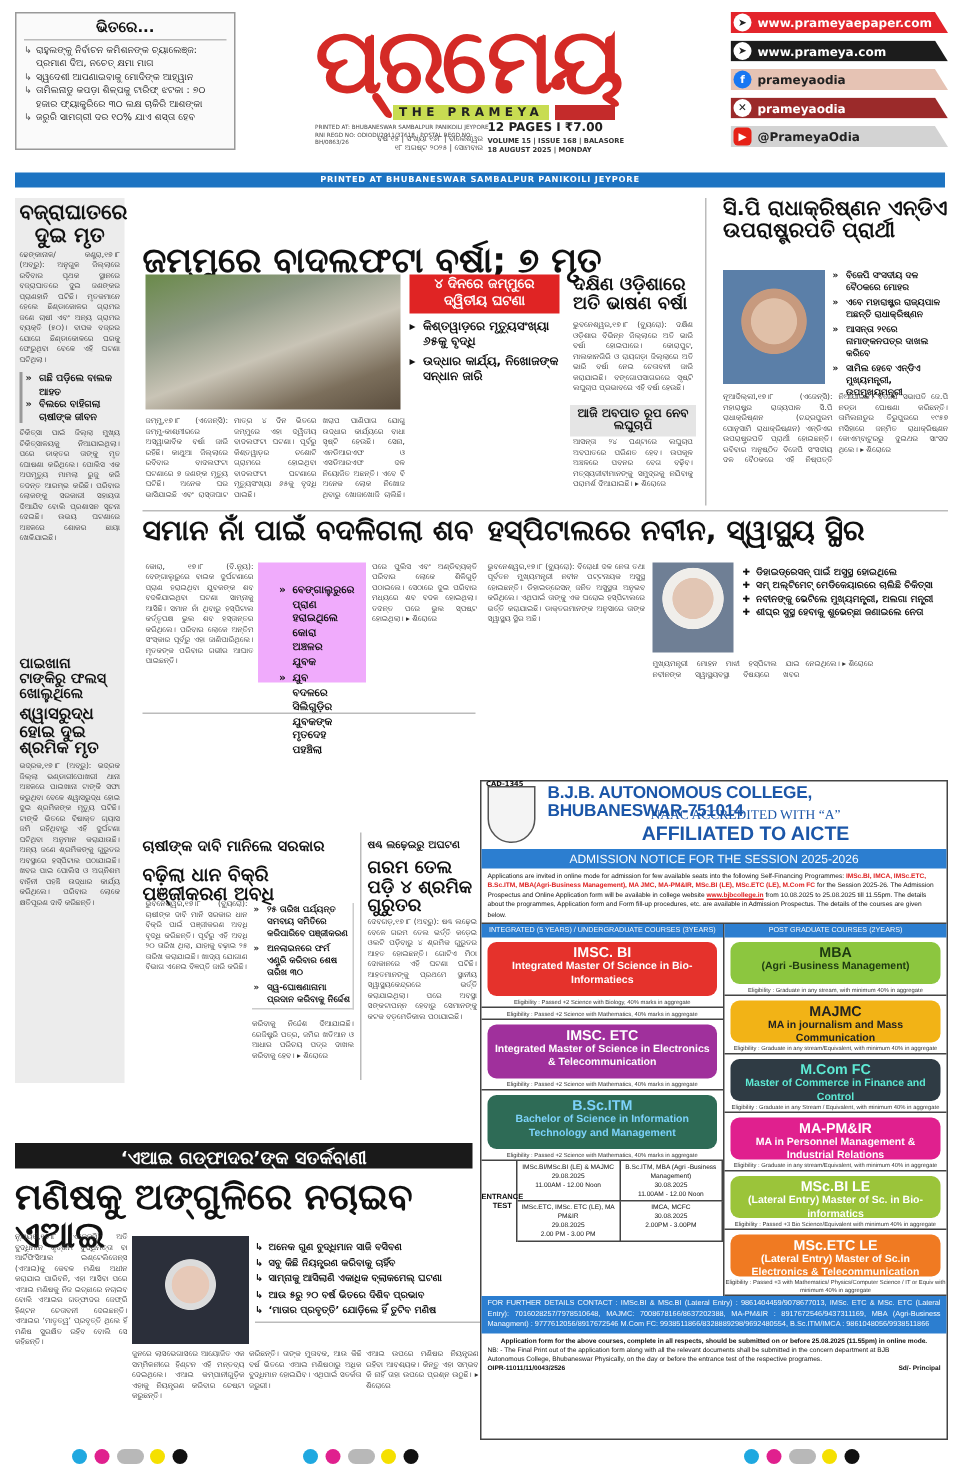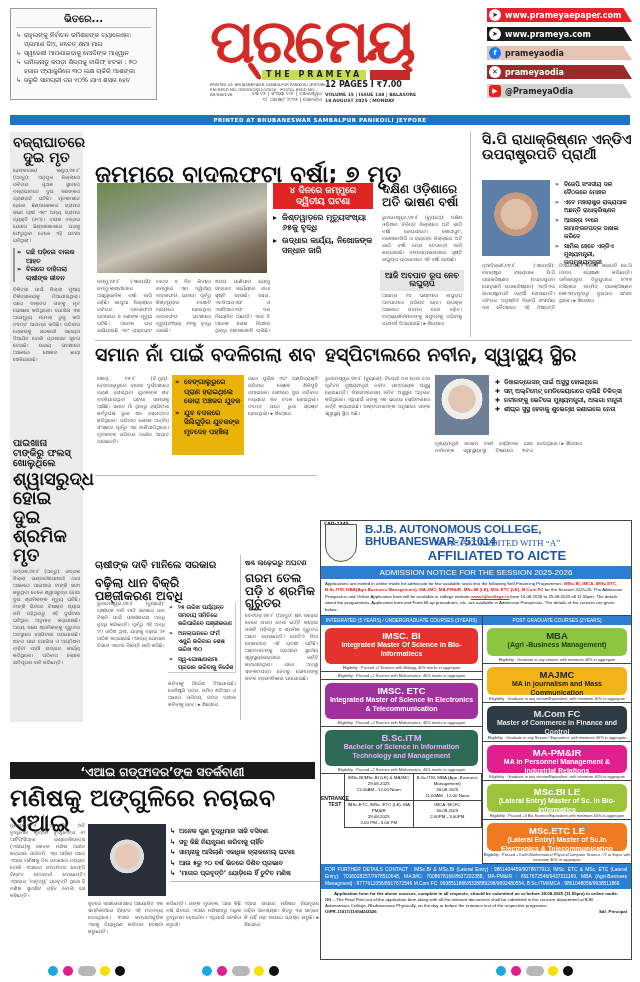--- a/index.html
+++ b/index.html
@@ -110,21 +110,21 @@
 
 <div class="abs grey-col" style="left:10px;top:132px;width:73px;height:590px;padding:3px;">
   <div class="hl" style="font-size:14px;margin-bottom:3px;text-align:center;">ବଜ୍ରାଘାତରେ ଦୁଇ ମୃତ</div>
   <div class="odia-body">ଢେଙ୍କାନାଳ/ କଣ୍ଟ୍ରା,୧୭।୮ (ଅବ୍ରୁ): ଅନୁଗୁଳ ଜିଲ୍ଲାରେ ରବିବାର ପୃଥକ ସ୍ଥାନରେ ବଜ୍ରାଘାତରେ ଦୁଇ ଜଣଙ୍କର ପ୍ରାଣହାନି ଘଟିଛି। ମୃତକମାନେ ହେଲେ ଛିଣ୍ଡାକୋଳର ଗ୍ରାମର ଜଣେ ଚାଷୀ ଏବଂ ଅନ୍ୟ ଗ୍ରାମର ବ୍ୟକ୍ତି (୫୦)। ବାପକ ବଜ୍ରର ଯୋଗେ ଛିଣ୍ଡାକୋଳରେ ଘରକୁ ଫେରୁଥିବା ବେଳେ ଏହି ଘଟଣା ଘଟିଥିଲା।</div>
   <div style="border-left:2px solid #999;margin:4px 0;padding-left:2px;">
     <div class="bul dbul" style="font-size:6.5px;line-height:8.5px;">ଗଛି ପଡ଼ିଲେ ବାଲକ ଆହତ</div>
     <div class="bul dbul" style="font-size:6.5px;line-height:8.5px;">ବିଲରେ ବାହିଗଲା ଚାଷୀଙ୍କ ଜୀବନ</div>
   </div>
   <div class="odia-body" style="height:148px;overflow:hidden;">ଚିକିତ୍ସା ପାଇଁ ଜିଲ୍ଲା ମୁଖ୍ୟ ଚିକିତ୍ସାଳୟକୁ ନିଆଯାଇଥିଲା। ପରେ ଡାକ୍ତର ତାଙ୍କୁ ମୃତ ଘୋଷଣା କରିଥିଲେ। ପୋଲିସ ଏକ ଅପମୃତ୍ୟୁ ମାମଲା ରୁଜୁ କରି ତଦନ୍ତ ଆରମ୍ଭ କରିଛି। ପରିବାର ଲୋକଙ୍କୁ ସରକାରୀ ସହାୟତା ଦିଆଯିବ ବୋଲି ପ୍ରଶାସନ ସୂଚନା ଦେଇଛି। ଉଭୟ ଘଟଣାରେ ଅଞ୍ଚଳରେ ଶୋକର ଛାୟା ଖେଳିଯାଇଛି।</div>
   <div class="hl" style="font-size:9.5px;margin-top:4px;">ପାଇଖାନା ଟାଙ୍କିରୁ ଫଲସ୍ ଖୋଲୁଥିଲେ</div>
-  <div class="hl" style="font-size:18px;margin:2px 0 3px;">ଶ୍ୱାସରୁଦ୍ଧ ହୋଇ ଦୁଇ ଶ୍ରମିକ ମୃତ</div>
+  <div class="hl" style="font-size:11px;margin:2px 0 3px;">ଶ୍ୱାସରୁଦ୍ଧ ହୋଇ ଦୁଇ ଶ୍ରମିକ ମୃତ</div>
   <div class="odia-body" style="height:200px;overflow:hidden;">ଭଦ୍ରକ,୧୭।୮ (ଅବ୍ରୁ): ଭଦ୍ରକ ଜିଲ୍ଲା ଭଣ୍ଡାରୀପୋଖରୀ ଥାନା ଅଞ୍ଚଳରେ ପାଇଖାନା ଟାଙ୍କି ସଫା କରୁଥିବା ବେଳେ ଶ୍ୱାସରୁଦ୍ଧ ହୋଇ ଦୁଇ ଶ୍ରମିକଙ୍କ ମୃତ୍ୟୁ ଘଟିଛି। ଟାଙ୍କି ଭିତରେ ବିଷାକ୍ତ ଗ୍ୟାସ ଜମି ରହିଥିବାରୁ ଏହି ଦୁର୍ଘଟଣା ଘଟିଥିବା ଅନୁମାନ କରାଯାଉଛି। ଅନ୍ୟ ଜଣେ ଶ୍ରମିକଙ୍କୁ ଗୁରୁତର ଅବସ୍ଥାରେ ହସ୍ପିଟାଲ ପଠାଯାଇଛି। ଖବର ପାଇ ପୋଲିସ ଓ ଅଗ୍ନିଶମ ବାହିନୀ ପହଞ୍ଚି ଉଦ୍ଧାର କାର୍ଯ୍ୟ କରିଥିଲେ। ପରିବାର ଲୋକେ କ୍ଷତିପୂରଣ ଦାବି କରିଛନ୍ତି।</div>
 </div>
 
 <div class="abs hl" style="left:95px;top:134px;width:370px;font-size:23px;margin-top:28px;">ଜମ୍ମୁରେ ବାଦଲଫଟା ବର୍ଷା; ୭ ମୃତ</div>
 <div class="abs photo" style="left:97px;top:183px;width:170px;height:90px;"></div>
 <div class="abs" style="left:273px;top:183px;width:100px;">
   <div class="redbox" style="font-size:9px;line-height:11px;padding:2px;">୪ ଦିନରେ ଜମ୍ମୁରେ ଦ୍ୱିତୀୟ ଘଟଣା</div>
   <div class="bul" style="margin-top:4px;font-size:8px;line-height:10px;">କିଶ୍ତୱାଡ଼ରେ ମୃତ୍ୟୁସଂଖ୍ୟା ୬୫କୁ ବୃଦ୍ଧି</div>
   <div class="bul" style="margin-top:3px;font-size:8px;line-height:10px;">ଉଦ୍ଧାର କାର୍ଯ୍ୟ, ନିଖୋଜଙ୍କ ସନ୍ଧାନ ଜାରି</div>
 </div>
@@ -145,21 +145,21 @@
   <div class="bul dbul" style="font-size:6px;line-height:8px;margin-bottom:2px;">ଏବେ ମହାରାଷ୍ଟ୍ର ରାଜ୍ୟପାଳ ଅଛନ୍ତି ରାଧାକ୍ରିଷ୍ଣନ</div>
   <div class="bul dbul" style="font-size:6px;line-height:8px;margin-bottom:2px;">ଆସନ୍ତା ୨୧ରେ ନାମାଙ୍କନପତ୍ର ଦାଖଲ କରିବେ</div>
   <div class="bul dbul" style="font-size:6px;line-height:8px;">ସାମିଲ ହେବେ ଏନ୍‌ଡିଏ ମୁଖ୍ୟମନ୍ତ୍ରୀ, ଉପମୁଖ୍ୟମନ୍ତ୍ରୀ</div>
 </div>
 <div class="abs odia-body" style="left:482px;top:262px;width:150px;height:74px;overflow:hidden;column-count:2;column-gap:4px;">ନୂଆଦିଲ୍ଲୀ,୧୭।୮ (ଏଜେନ୍ସି): ମହାରାଷ୍ଟ୍ର ରାଜ୍ୟପାଳ ସି.ପି ରାଧାକ୍ରିଷ୍ଣନ (ଚନ୍ଦ୍ରପୁରମ ପୋନୁସାମି ରାଧାକ୍ରିଷ୍ଣନ) ଏନ୍‌ଡିଏର ଉପରାଷ୍ଟ୍ରପତି ପ୍ରାର୍ଥୀ ହୋଇଛନ୍ତି। ରବିବାର ଅନୁଷ୍ଠିତ ବିଜେପି ସଂସଦୀୟ ଦଳ ବୈଠକରେ ଏହି ନିଷ୍ପତ୍ତି ନିଆଯାଇଛି। ବିଜେପି ସଭାପତି ଜେ.ପି ନଡ୍ଡା ଘୋଷଣା କରିଛନ୍ତି। ତାମିଲନାଡୁର ତିରୁପୁରରେ ୧୯୫୭ ମସିହାରେ ଜନ୍ମିତ ରାଧାକ୍ରିଷ୍ଣନ କୋଏମ୍ବାଟୁରରୁ ଦୁଇଥର ସାଂସଦ ଥିଲେ। ▸ ଶିରୋରେ</div>
 
 <div class="abs rule" style="left:95px;top:340px;width:537px;height:1px;"></div>
 
 <div class="abs hl" style="left:95px;top:345px;width:225px;font-size:19px;">ସମାନ ନାଁ ପାଇଁ ବଦଳିଗଲା ଶବ</div>
 <div class="abs odia-body" style="left:97px;top:375px;width:72px;height:95px;overflow:hidden;">କୋରା, ୧୭।୮ (ବି.ନ୍ୟୁ): ବେଙ୍ଗାଲୁରୁରେ ବାଇକ ଦୁର୍ଘଟଣାରେ ପ୍ରାଣ ହରାଇଥିବା ଯୁବକଙ୍କ ଶବ ବଦଳିଯାଇଥିବା ଘଟଣା ସାମ୍ନାକୁ ଆସିଛି। ସମାନ ନାଁ ଥିବାରୁ ହସ୍ପିଟାଲ କର୍ତ୍ତୃପକ୍ଷ ଭୁଲ ଶବ ହସ୍ତାନ୍ତର କରିଥିଲେ। ପରିବାର ଲୋକେ ଅନ୍ତିମ ସଂସ୍କାର ପୂର୍ବରୁ ଏହା ଜାଣିପାରିଥିଲେ। ମୃତକଙ୍କ ପରିବାର ଗଭୀର ଆଘାତ ପାଇଛନ୍ତି।</div>
-<div class="abs" style="left:172px;top:375px;width:72px;height:80px;background:#eab308;padding:3px;">
+<div class="abs" style="left:172px;top:375px;width:72px;height:80px;background:#f0abfc;padding:14px;">
   <div class="bul dbul" style="font-size:7px;line-height:9.5px;">ବେଙ୍ଗାଲୁରୁରେ ପ୍ରାଣ ହରାଇଥିଲେ କୋରା ଅଞ୍ଚଳର ଯୁବକ</div>
   <div class="bul dbul" style="font-size:7px;line-height:9.5px;margin-top:2px;">ଯୁବ ବଦଳରେ ସିଲିଗୁଡ଼ିର ଯୁବକଙ୍କ ମୃତଦେହ ପହଞ୍ଚିଲା</div>
 </div>
 <div class="abs odia-body" style="left:248px;top:375px;width:70px;height:95px;overflow:hidden;">ପରେ ପୁଲିସ ଏବଂ ଅଣ୍ଡିବ୍ୟକ୍ତି ପରିବାର ଲୋକେ ଶିଳିଗୁଡ଼ି ପଠାଇଲେ। ସେଠାରେ ଦୁଇ ପରିବାର ମଧ୍ୟରେ ଶବ ବଦଳ ହୋଇଥିଲା। ତଦନ୍ତ ପରେ ଭୁଲ ସ୍ପଷ୍ଟ ହୋଇଥିଲା। ▸ ଶିରୋରେ</div>
 
 <div class="abs hl" style="left:325px;top:345px;width:310px;font-size:19px;">ହସ୍ପିଟାଲରେ ନବୀନ, ସ୍ୱାସ୍ଥ୍ୟ ସ୍ଥିର</div>
 <div class="abs odia-body" style="left:325px;top:375px;width:105px;height:130px;overflow:hidden;">ଭୁବନେଶ୍ୱର,୧୭।୮ (ବ୍ୟୁରୋ): ବିରୋଧୀ ଦଳ ନେତା ତଥା ପୂର୍ବତନ ମୁଖ୍ୟମନ୍ତ୍ରୀ ନବୀନ ପଟ୍ଟନାୟକ ଅସୁସ୍ଥ ହୋଇଛନ୍ତି। ଡିହାଇଡ୍ରେସନ୍ ଜନିତ ଅସୁସ୍ଥତା ଅନୁଭବ କରିଥିଲେ। ଏଥିପାଇଁ ତାଙ୍କୁ ଏକ ଘରୋଇ ହସ୍ପିଟାଲରେ ଭର୍ତ୍ତି କରାଯାଇଛି। ଡାକ୍ତରମାନଙ୍କ ଅନୁସାରେ ତାଙ୍କ ସ୍ୱାସ୍ଥ୍ୟ ସ୍ଥିର ଅଛି।</div>
 <div class="abs" style="left:435px;top:375px;width:54px;height:60px;background:radial-gradient(circle at 50% 40%, #e2c6b4 0 30%, #f0eeea 31% 45%, #6f7f95 46%);"></div>
 <div class="abs" style="left:495px;top:377px;width:140px;">
   <div class="bul plus" style="font-size:6.3px;line-height:9px;">ଡିହାଇଡ୍ରେସନ୍ ପାଇଁ ଅସୁସ୍ଥ ହୋଇଥିଲେ</div>
@@ -229,21 +229,21 @@
             <div class="elig">Eligibility : Passed +2 Science with Mathematics, 40% marks in aggregate</div>
           </div>
           <div>
             <div class="course" style="background: rgb(160, 48, 156); color: rgb(255, 255, 255); height: 36px;">
               <div class="c-code">IMSC. ETC</div>
               <div class="c-desc">Integrated Master of Science in Electronics &amp; Telecommunication</div>
             </div>
             <div class="elig">Eligibility : Passed +2 Science with Mathematics, 40% marks in aggregate</div>
           </div>
           <div>
-            <div class="course" style="background: rgb(46, 107, 86); color: #f0abfc; height: 36px;">
+            <div class="course" style="background: rgb(46, 107, 86); color: #7dd3fc; height: 36px;">
               <div class="c-code">B.Sc.ITM</div>
               <div class="c-desc">Bachelor of Science in Information Technology and Management</div>
             </div>
             <div class="elig">Eligibility : Passed +2 Science with Mathematics, 40% marks in aggregate</div>
           </div>
         </div>
       <div style="display:flex;border-top:0;height:54px;">
         <div style="width:24px;border-right:1px solid #444;font-size:5px;font-weight:bold;display:flex;align-items:center;text-align:center;font-family:'Liberation Sans',sans-serif;">ENTRANCE TEST</div>
         <div id="entrance-grid" style="flex:1;display:grid;grid-template-columns:1fr 1fr;">
             <div style="border-right: 1px solid rgb(68, 68, 68); border-bottom: 1px solid rgb(68, 68, 68); font-size: 4.4px; line-height: 6px; text-align: center; padding: 1px; font-family: &quot;Liberation Sans&quot;, sans-serif;">
@@ -280,21 +280,21 @@
             <div class="elig">Eligibility : Graduate in any stream, with minimum 40% in aggregate</div>
           </div>
           <div>
             <div class="course" style="background: rgb(242, 179, 22); color: rgb(34, 34, 34); height: 28px;">
               <div class="c-code">MAJMC</div>
               <div class="c-desc">MA in journalism and Mass Communication</div>
             </div>
             <div class="elig">Eligibility : Graduate in any stream/Equivalent, with minimum 40% in aggregate</div>
           </div>
           <div>
-            <div class="course" style="background: rgb(47, 59, 68); color: #e5e5e5; height: 28px;">
+            <div class="course" style="background: rgb(47, 59, 68); color: #5eead4; height: 28px;">
               <div class="c-code">M.Com FC</div>
               <div class="c-desc">Master of Commerce in Finance and Control</div>
             </div>
             <div class="elig">Eligibility : Graduate in any Stream / Equivalent, with minimum 40% in aggregate</div>
           </div>
           <div>
             <div class="course" style="background: rgb(224, 32, 142); color: rgb(255, 255, 255); height: 28px;">
               <div class="c-code">MA-PM&amp;IR</div>
               <div class="c-desc">MA in Personnel Management &amp; Industrial Relations</div>
             </div>

